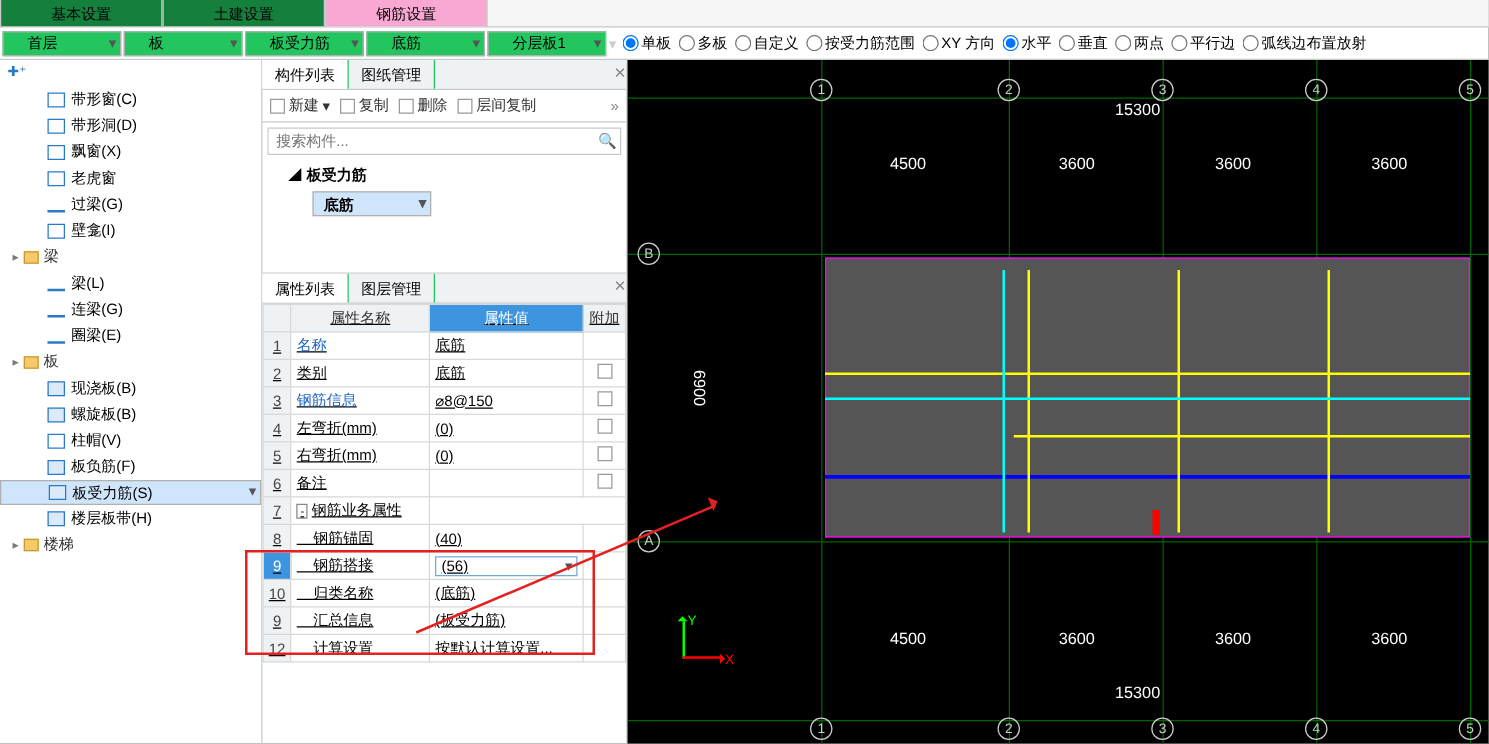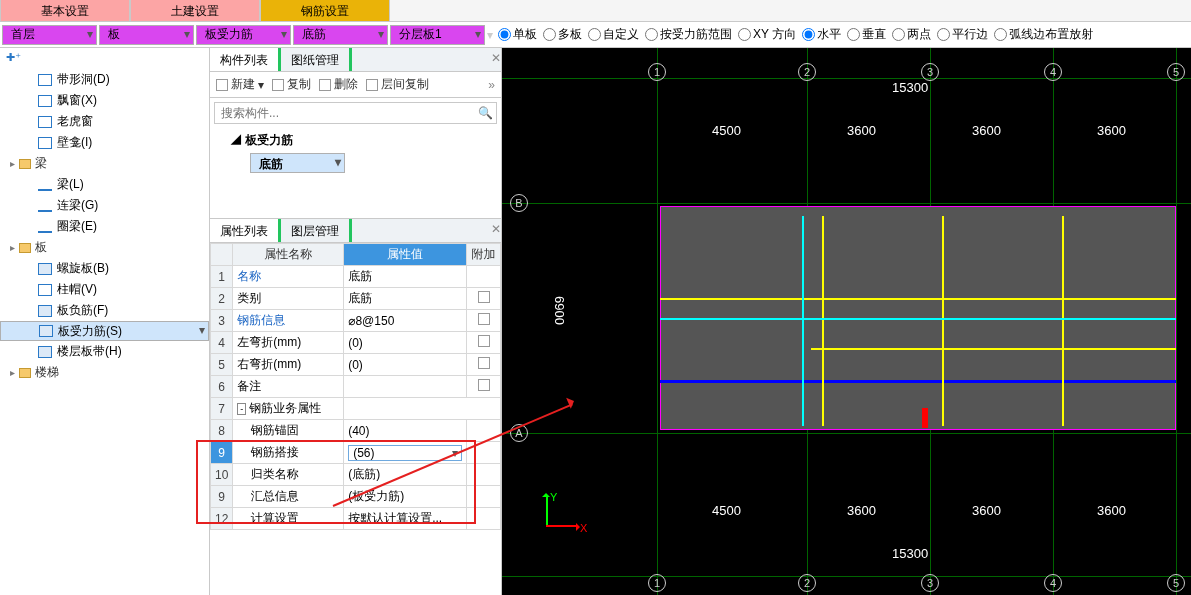--- a/index.html
+++ b/index.html
@@ -1,23 +1,23 @@
 <!DOCTYPE html>
 <html><head>
 <meta charset="utf-8">
 <style>
 * { box-sizing: border-box; margin: 0; padding: 0; font-family: "Microsoft YaHei", sans-serif; font-size: 12px; }
 body { background: #fff; width: 1191px; height: 595px; overflow: hidden; position: relative; }
 
 .top-tabs { height: 22px; border-bottom: 1px solid #c9c9c9; background: #f5f5f5; display: flex; }
-.top-tab { padding: 3px 40px; border-right: 1px solid #c9c9c9; border-left: 1px solid #c9c9c9; background: #fca5a5; cursor: pointer; }
-.top-tab.active { background: #eab308; }
+.top-tab { padding: 3px 40px; border-right: 1px solid #c9c9c9; border-left: 1px solid #c9c9c9; background: #15803d; cursor: pointer; }
+.top-tab.active { background: #f9a8d4; }
 
 .toolbar { height: 26px; display: flex; align-items: center; border-bottom: 1px solid #c9c9c9; padding: 0 2px; gap: 2px; }
-.sel { border: 1px solid #b0b0b0; height: 20px; min-width: 95px; padding: 0 15px 0 8px; background: #d946ef; position: relative; }
+.sel { border: 1px solid #b0b0b0; height: 20px; min-width: 95px; padding: 0 15px 0 19px; background: #22c55e; position: relative; }
 .sel::after { content: "▾"; position: absolute; right: 3px; top: 1px; color: #555; }
 .radio-item { display: inline-flex; align-items: center; gap: 2px; margin: 0 3px; cursor: pointer; }
 .radio-item input { margin: 0; }
 
 .main { display: flex; height: calc(595px - 48px); }
 .left-pane { width: 210px; border-right: 1px solid #c9c9c9; display: flex; flex-direction: column; }
 .nav-header { height: 24px; background: #eef2f5; border-bottom: 1px solid #c9c9c9; padding: 4px 6px; display: flex; justify-content: space-between; align-items: center; }
 .nav-header-icons span { display: inline-block; width: 18px; height: 16px; border: 1px solid #c0c0c0; margin-left: 2px; text-align: center; line-height: 14px; color: #2a79c7; }
 .plus-btn { color:#2a79c7; font-size:11px; margin:3px 6px; }
 
@@ -28,40 +28,40 @@
 .tree-grp::before { content: "▸"; font-size:10px; color:#7a7a7a; }
 .folder-icon { width:12px; height:10px; background:#f6c96b; border:1px solid #c69a31; display:inline-block; }
 
 .ico { width: 14px; height: 12px; display: inline-block; }
 .ico-beam { border-bottom: 2px solid #2a79c7; }
 .ico-rect { border: 1px solid #2a79c7; }
 .ico-slab { border: 1px solid #2a79c7; background: #dce9f7; }
 
 .mid-pane { width: 292px; border-right: 1px solid #c9c9c9; display: flex; flex-direction: column; }
 .subtabs { height: 24px; background: #eef2f5; border-bottom: 1px solid #c9c9c9; display: flex; }
-.subtab { padding: 4px 10px; border-right:3px solid #22c55e;text-align:center; }
+.subtab { padding: 4px 10px; border-right:1px solid #22c55e;text-align:center; }
 .subtab.active { background: #fff; }
 .cx-btn { width:14px; text-align:center; color:#888; margin-left:auto; padding:3px 4px; }
 
 .mid-toolbar { height: 26px; border-bottom: 1px solid #c9c9c9; display: flex; align-items: center; gap: 8px; padding: 0 6px; }
 .mid-toolbar span { color:#333; display:inline-flex; align-items:center; gap:3px; }
 .ticon { width:12px; height:12px; border:1px solid #999; display:inline-block; }
 
 .srch { margin: 4px; border:1px solid #c9c9c9; height:22px; display:flex; align-items:center; }
 .srch input { flex:1; border:none; padding:0 6px; outline:none; color:#888; }
 .srch .magnifier { width:20px; text-align:center; color:#777; }
 
 .comp-tree { padding: 2px 0 2px 16px; flex:0 0 90px; }
 .comp-tree div { padding:2px 4px;font-weight:bold; }
 .comp-tree .ct-child { margin-left:20px; }
 .comp-tree .sel { background:#cfe5fb; display:inline-block; padding:2px 8px; }
 
 .prop-pane { flex:1; border-top:1px solid #c9c9c9; display:flex; flex-direction:column; min-height:0; }
 .prop-subtabs { height:24px; border-bottom:1px solid #c9c9c9; display:flex; background:#eef2f5; }
-.prop-grid { flex:1; overflow:auto; }
+.prop-grid { flex:1; overflow:auto;text-decoration:underline; }
 table { width:100%; border-collapse:collapse; }
 th, td { border:1px solid #d8d8d8; padding:2px 4px; height:20px; text-align:left; }
 th { background:#eef2f5; text-align:center; font-weight:normal; color:#333; }
 th.val { background:#3d95df; color:#fff; }
 .rownum { width:22px; text-align:center; background:#eef2f5; color:#444; }
 .rownum.activerow { background:#3d95df; color:#fff; }
 tr.grp td.nm { font-weight:normal; }
 td.lnk { color:#1a64c3; }
 .chk { width:26px; text-align:center; }
 .chk span { display:inline-block; width:12px; height:12px; border:1px solid #999; }
@@ -141,48 +141,60 @@
         <span>弧线边布置放射</span>
       </label></div>
 </div>
 
 <div class="main">
   <div class="left-pane">
     <div class="plus-btn">✚⁺</div>
     <div class="tree" id="tree">
         <div class="tree-item">
           <span class="ico ico-rect"></span>
+          <span>带形窗(C)</span>
+        </div>
+        <div class="tree-item">
+          <span class="ico ico-rect"></span>
           <span>带形洞(D)</span>
         </div>
         <div class="tree-item">
           <span class="ico ico-rect"></span>
           <span>飘窗(X)</span>
         </div>
         <div class="tree-item">
           <span class="ico ico-rect"></span>
           <span>老虎窗</span>
+        </div>
+        <div class="tree-item">
+          <span class="ico ico-beam"></span>
+          <span>过梁(G)</span>
         </div>
         <div class="tree-item">
           <span class="ico ico-rect"></span>
           <span>壁龛(I)</span>
         </div>
         <div class="tree-grp"><span class="folder-icon"></span>梁</div>
         <div class="tree-item">
           <span class="ico ico-beam"></span>
           <span>梁(L)</span>
         </div>
         <div class="tree-item">
           <span class="ico ico-beam"></span>
           <span>连梁(G)</span>
         </div>
         <div class="tree-item">
           <span class="ico ico-beam"></span>
           <span>圈梁(E)</span>
         </div>
         <div class="tree-grp"><span class="folder-icon"></span>板</div>
+        <div class="tree-item">
+          <span class="ico ico-slab"></span>
+          <span>现浇板(B)</span>
+        </div>
         <div class="tree-item">
           <span class="ico ico-slab"></span>
           <span>螺旋板(B)</span>
         </div>
         <div class="tree-item">
           <span class="ico ico-rect"></span>
           <span>柱帽(V)</span>
         </div>
         <div class="tree-item">
           <span class="ico ico-slab"></span>

